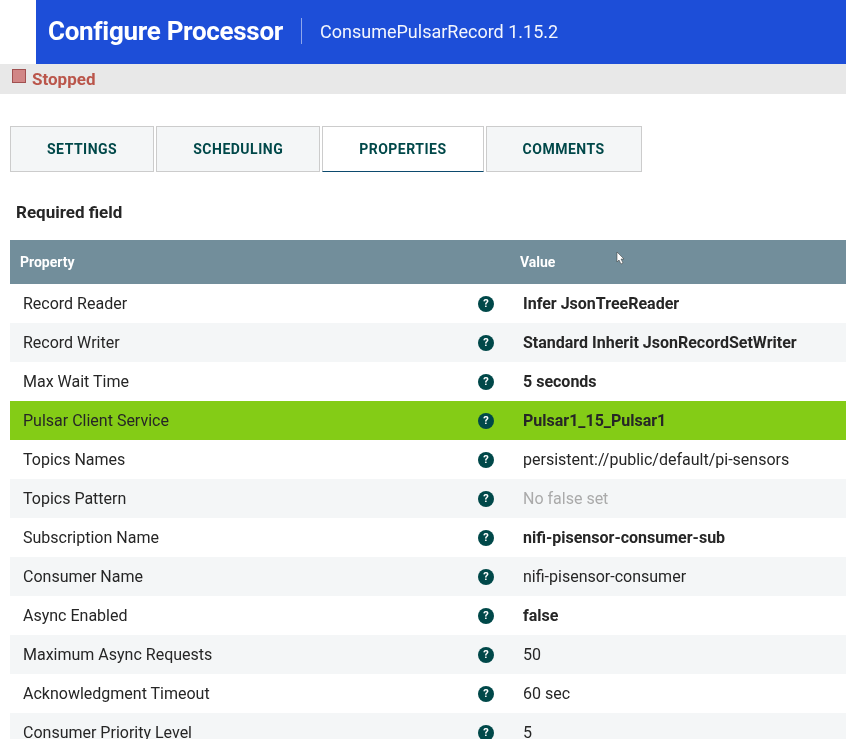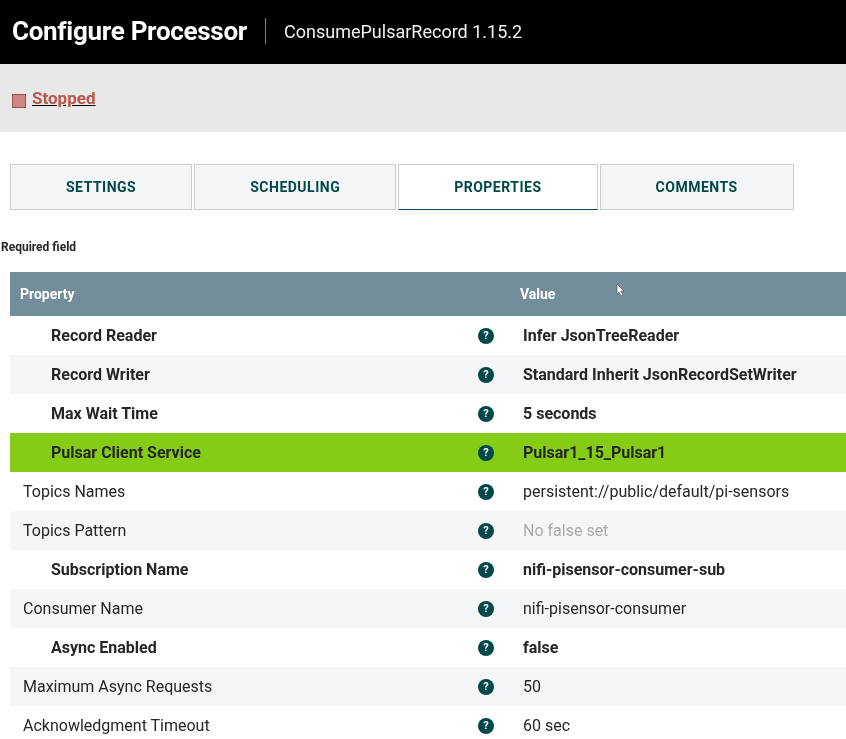--- a/index.html
+++ b/index.html
@@ -8,25 +8,26 @@
       box-sizing: border-box;
     }
     
     body {
       font-family: -apple-system, BlinkMacSystemFont, "Segoe UI", Roboto, "Helvetica Neue", Arial, sans-serif;
       background: #fff;
       width: 846px;
     }
     
     .header {
-      background: #000000;
+      background: #1d4ed8;
       color: #fff;
       padding: 16px 12px 18px 12px;
       display: flex;
       align-items: center;
+      margin-left: 36px;
     }
     
     .header-title {
       font-size: 26px;
       font-weight: 700;
       letter-spacing: -0.3px;
     }
     
     .header-divider {
       width: 1px;
@@ -36,24 +37,23 @@
     }
     
     .header-subtitle {
       font-size: 18px;
       font-weight: 400;
       color: rgba(255,255,255,0.95);
     }
     
     .status-bar {
       background: #e8e8e8;
-      padding: 24px 12px;
-      display: flex;
-      align-items: flex-end;
-      text-decoration: underline;
+      padding: 5px 12px;
+      display: flex;
+      align-items: flex-start;
     }
     
     .status-square {
       width: 14px;
       height: 14px;
       background: #d18686;
       border: 1px solid #a15050;
       margin-right: 6px;
     }
     
@@ -62,43 +62,43 @@
       font-size: 17px;
       font-weight: 700;
     }
     
     .tabs {
       display: flex;
       margin: 32px 0 0 10px;
     }
     
     .tab {
-      padding: 14px 55px;
+      padding: 14px 36px;
       font-size: 14px;
       font-weight: 700;
       letter-spacing: 0.5px;
       color: #004849;
       background: #f4f6f7;
       border: 1px solid #ccc;
       border-bottom: 1px solid #ccc;
       cursor: pointer;
       margin-right: 2px;
     }
     
     .tab.active {
       background: #fff;
       border-bottom: 1px solid #0c4a6e;
       color: #004849;
     }
     
     .required-label {
-      font-size: 12px;
+      font-size: 17px;
       font-weight: 700;
       color: #262626;
-      margin: 30px 0 18px 1px;
+      margin: 30px 0 18px 16px;
     }
     
     .table {
       width: calc(100% - 10px);
       margin-left: 10px;
       border-collapse: collapse;
     }
     
     .table-header {
       background: #728e9b;
@@ -144,22 +144,21 @@
     
     .property-cell {
       position: relative;
     }
     
     .property-name {
       display: inline-block;
     }
     
     .property-name.bold {
-      font-weight: 700;
-      margin-left: 28px;
+      font-weight: 400;
     }
     
     .help-icon {
       position: absolute;
       right: 16px;
       top: 50%;
       transform: translateY(-50%);
       width: 16px;
       height: 16px;
       border-radius: 50%;

